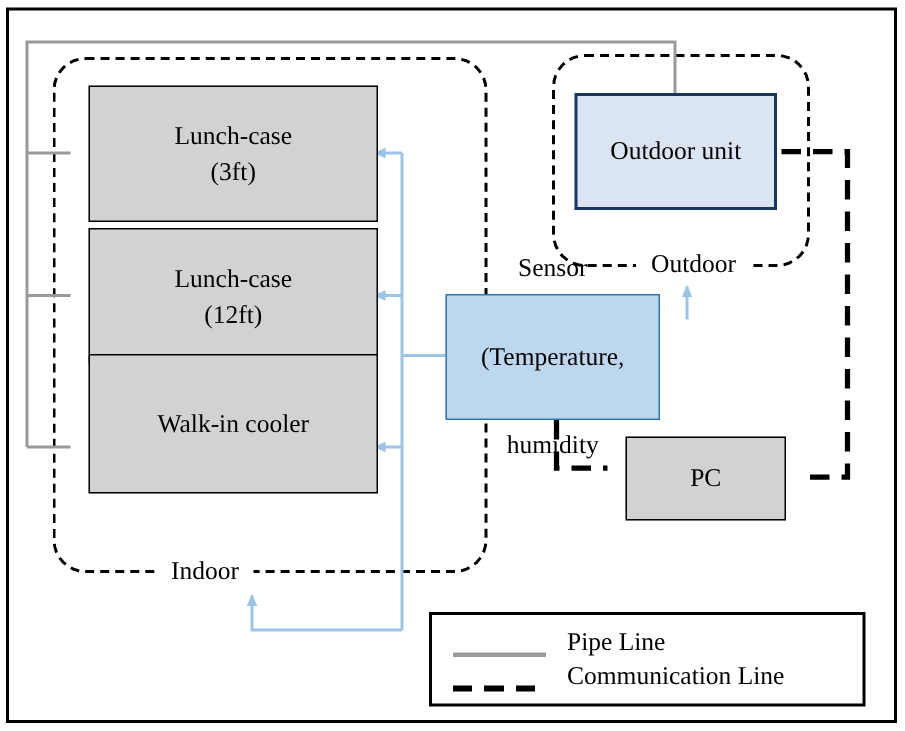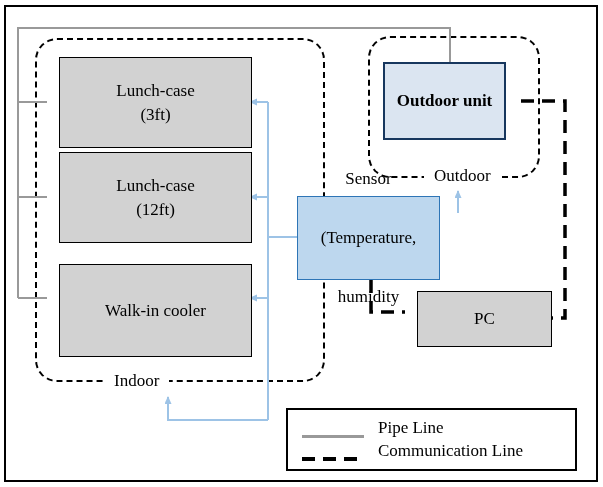--- a/index.html
+++ b/index.html
@@ -59,35 +59,34 @@
     line-height: 24px;
     z-index: 3;
   }
   .gray-box {
     background: #d2d2d2;
     border: 1px solid #000;
     margin-left: 12px;
   }
   .lunch-case-3ft { left: 47px; top: 57px; width: 193px; height: 91px; }
   .lunch-case-12ft { left: 47px; top: 152px; width: 193px; height: 91px; }
-  .walk-in-cooler { left: 47px; top: 264px; width: 193px; height: 93px; }
+  .walk-in-cooler { left: 47px; top: 236px; width: 193px; height: 93px; }
   .outdoor-unit {
-    left: 383px; top: 62px; width: 123px; height: 78px;
+    left: 383px; top: 62px; width: 135px; height: 78px;
     background: #dbe5f1;
     border: 2px solid #17375e;
-    font-weight: bold;
   }
   .sensor-box {
     left: 297px; top: 196px; width: 143px; height: 84px;
     background: #bdd7ee;
     border: 1.5px solid #2e75b6;
     line-height: 22px;
     gap: 37px;
   }
-  .pc-box { left: 405px; top: 291px; width: 135px; height: 56px; text-align: right; }
+  .pc-box { left: 405px; top: 291px; width: 107px; height: 56px; text-align: right; }
   .legend {
     position: absolute;
     left: 286px; top: 408px;
     width: 291px; height: 63px;
     background: #fff;
     border: 2px solid #000;
     z-index: 5;
     display: flex;
     flex-direction: column;
     justify-content: space-evenly;

